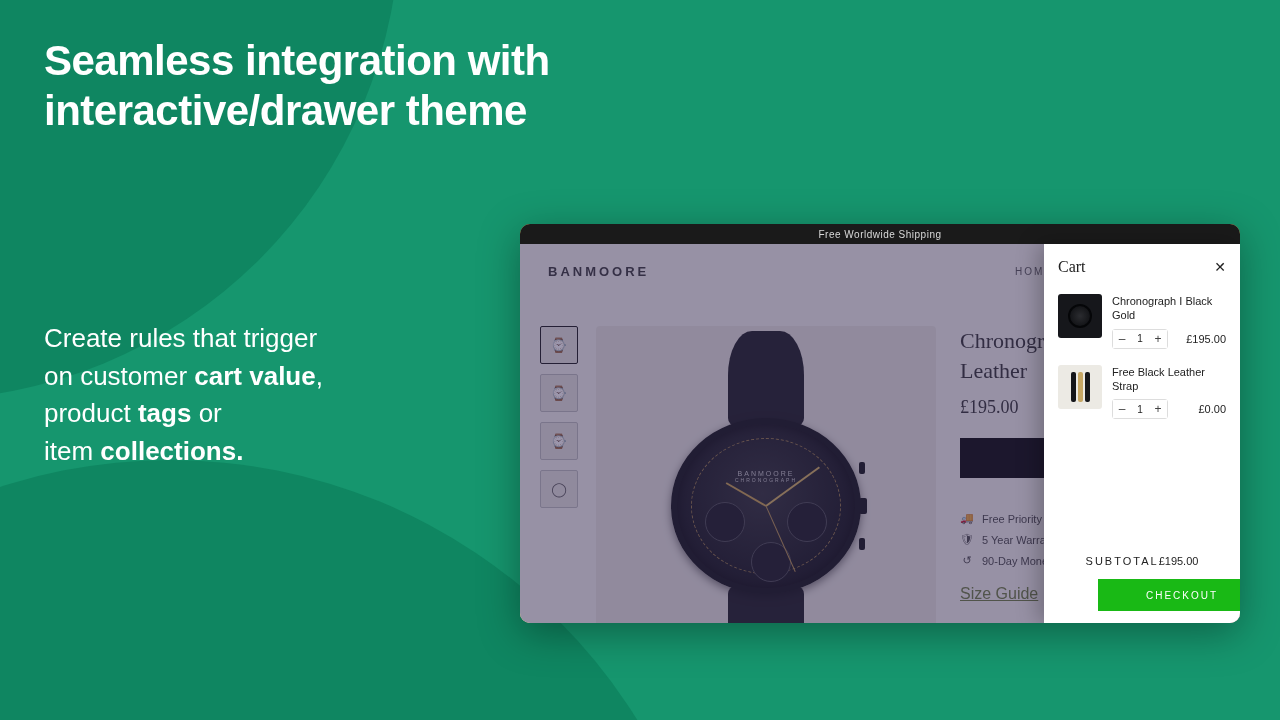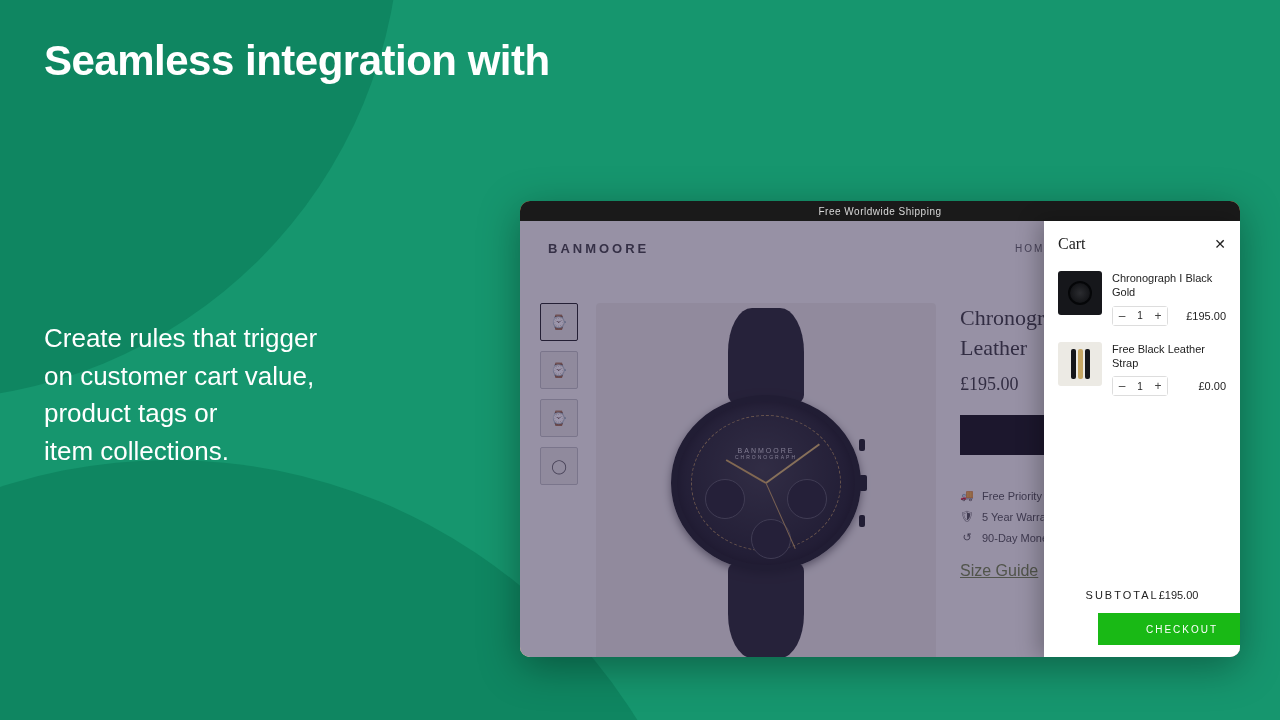--- a/index.html
+++ b/index.html
@@ -38,27 +38,27 @@
   }
   .sub {
     position: absolute;
     left: 44px; top: 320px;
     color: #ffffff;
     font-weight: 400;
     font-size: 26px;
     line-height: 1.45;
     max-width: 420px;
   }
-  .sub b { font-weight: 400; }
+  .sub b { font-weight: 700; }
 
   
   .shot {
     position: absolute;
-    left: 520px; top: 201px;
-    width: 720px; height: 456px;
+    left: 520px; top: 224px;
+    width: 720px; height: 399px;
     background: #fdba74;
     border-radius: 10px;
     overflow: hidden;
     box-shadow: 0 10px 40px rgba(0,0,0,.35);
     font-family: Georgia, "Times New Roman", serif;
   }
   .shot .topbar {
     height: 20px;
     background: #1a1a1a;
     color: #d9d9d9;
@@ -227,20 +227,21 @@
 </style>
 </head>
 <body>
 
 <div class="stage">
   <div class="blob1"></div>
   <div class="blob2"></div>
 
   <div class="headline">
     <div>Seamless integration with</div>
+    <div>interactive/drawer theme</div>
   </div>
 
   <div class="sub">
     <div><span>Create rules that trigger</span></div>
     <div>
       <span>on customer </span><b>cart value</b><span>,</span>
     </div>
     <div>
       <span>product </span><b>tags</b><span> or</span>
     </div>

